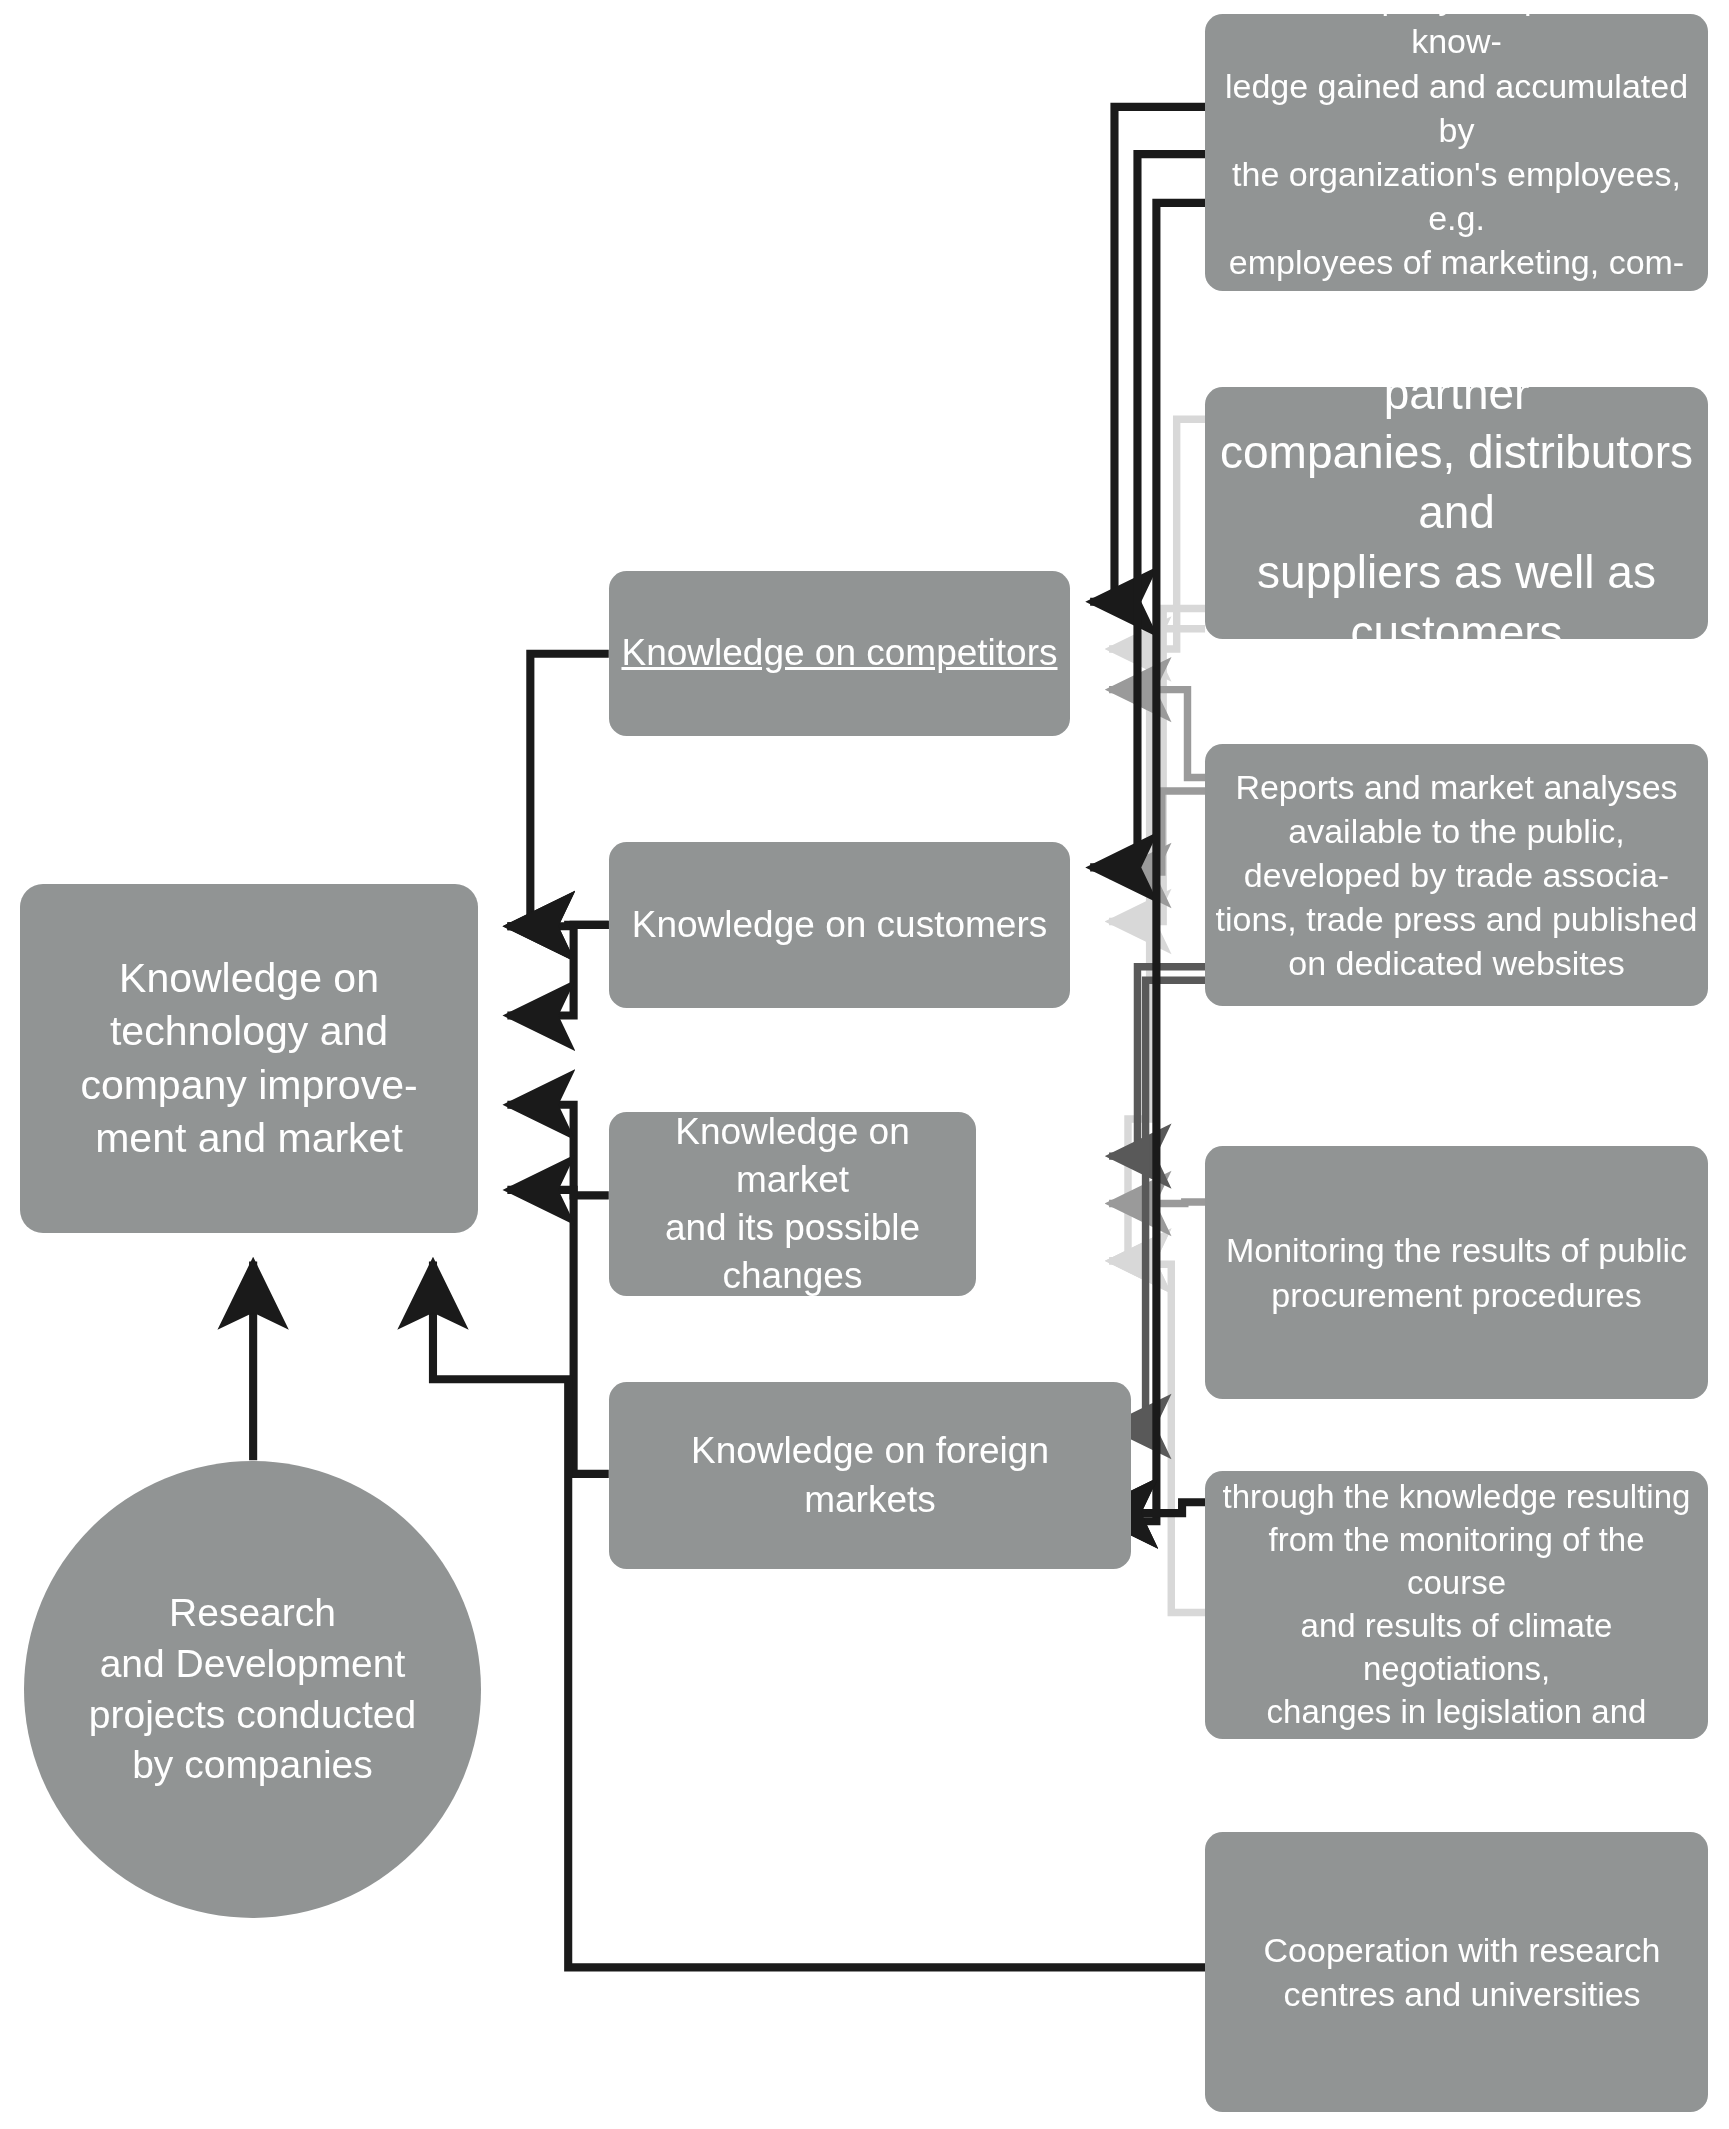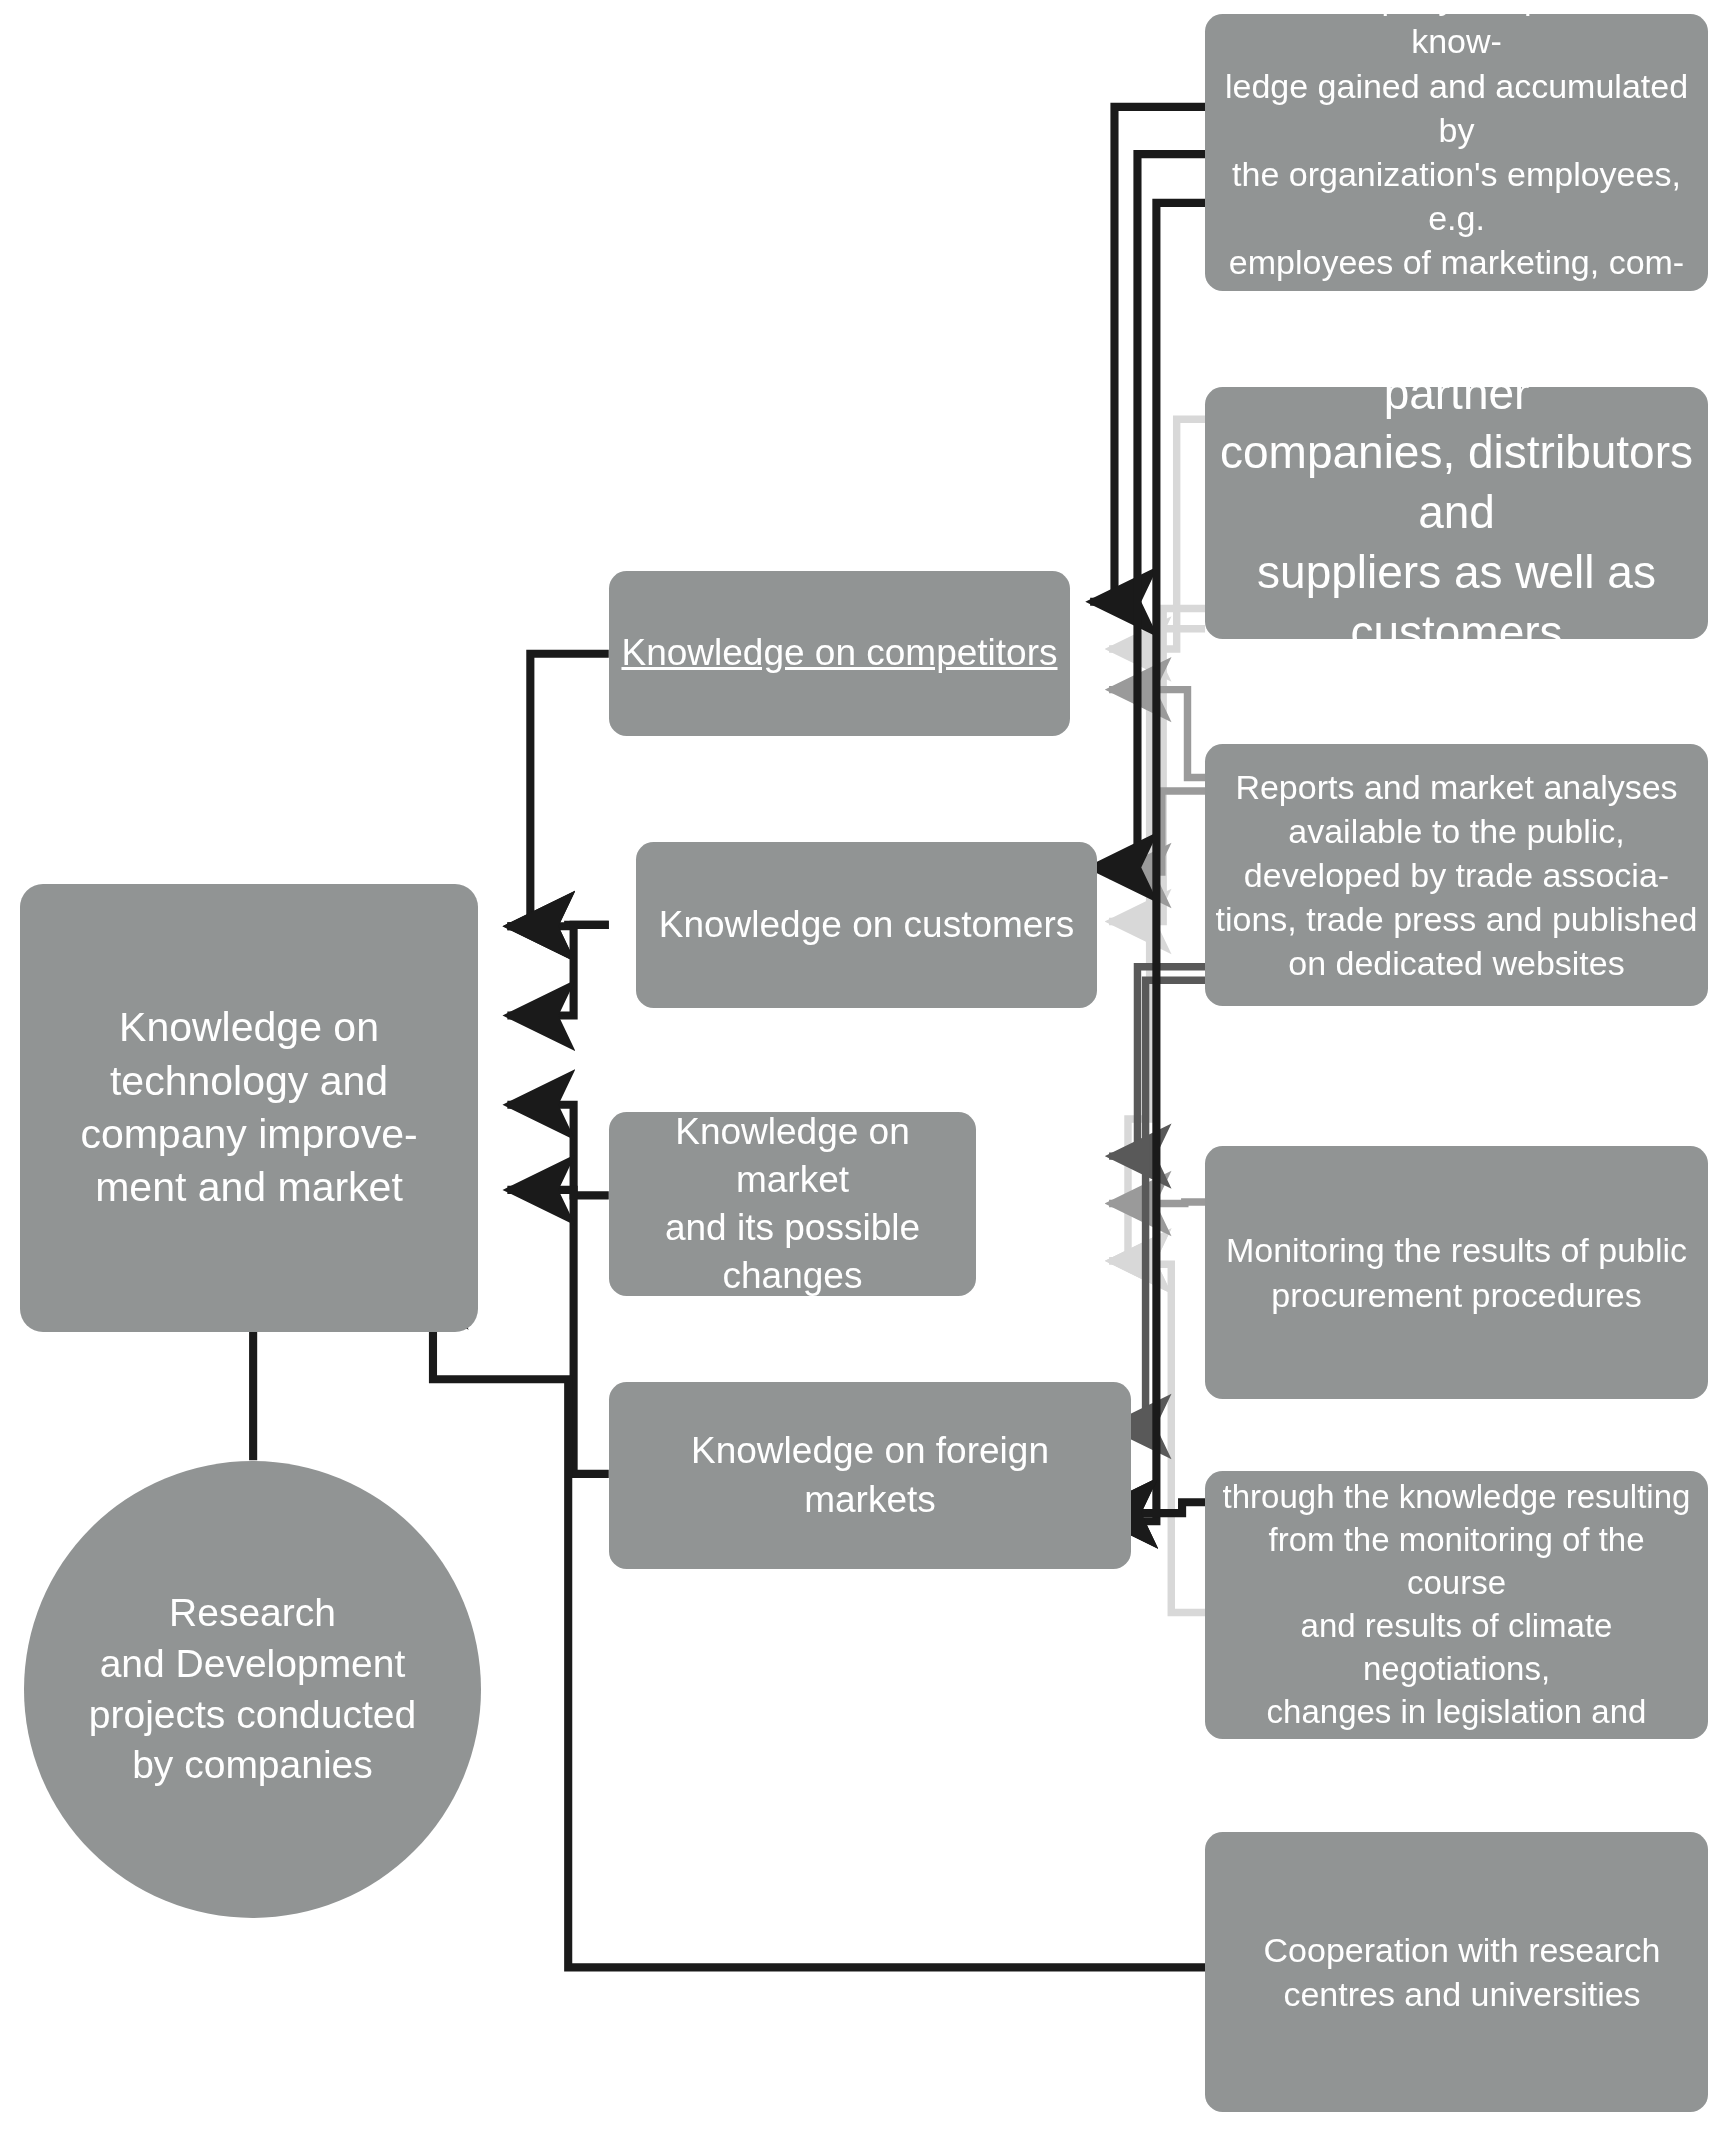--- a/index.html
+++ b/index.html
@@ -47,21 +47,21 @@
   }
   .circle {
     border-radius: 50%;
     justify-content: center;
   }
   
   #hub-main {
     left: 20px;
     top: 884px;
     width: 458px;
-    height: 448px;
+    height: 349px;
     font-size: 41px;
     border-radius: 23px;
   }
   #hub-circle {
     left: 24px;
     top: 1461px;
     width: 457px;
     height: 457px;
     font-size: 39px;
   }
@@ -73,21 +73,20 @@
     height: 165px;
     font-size: 37px;
     text-decoration: underline;
   }
   #mid-customers {
     left: 609px;
     top: 842px;
     width: 461px;
     height: 166px;
     font-size: 37px;
-    margin-left: 27px;
   }
   #mid-market {
     left: 609px;
     top: 1112px;
     width: 367px;
     height: 184px;
     font-size: 37px;
   }
   #mid-foreign {
     left: 609px;

